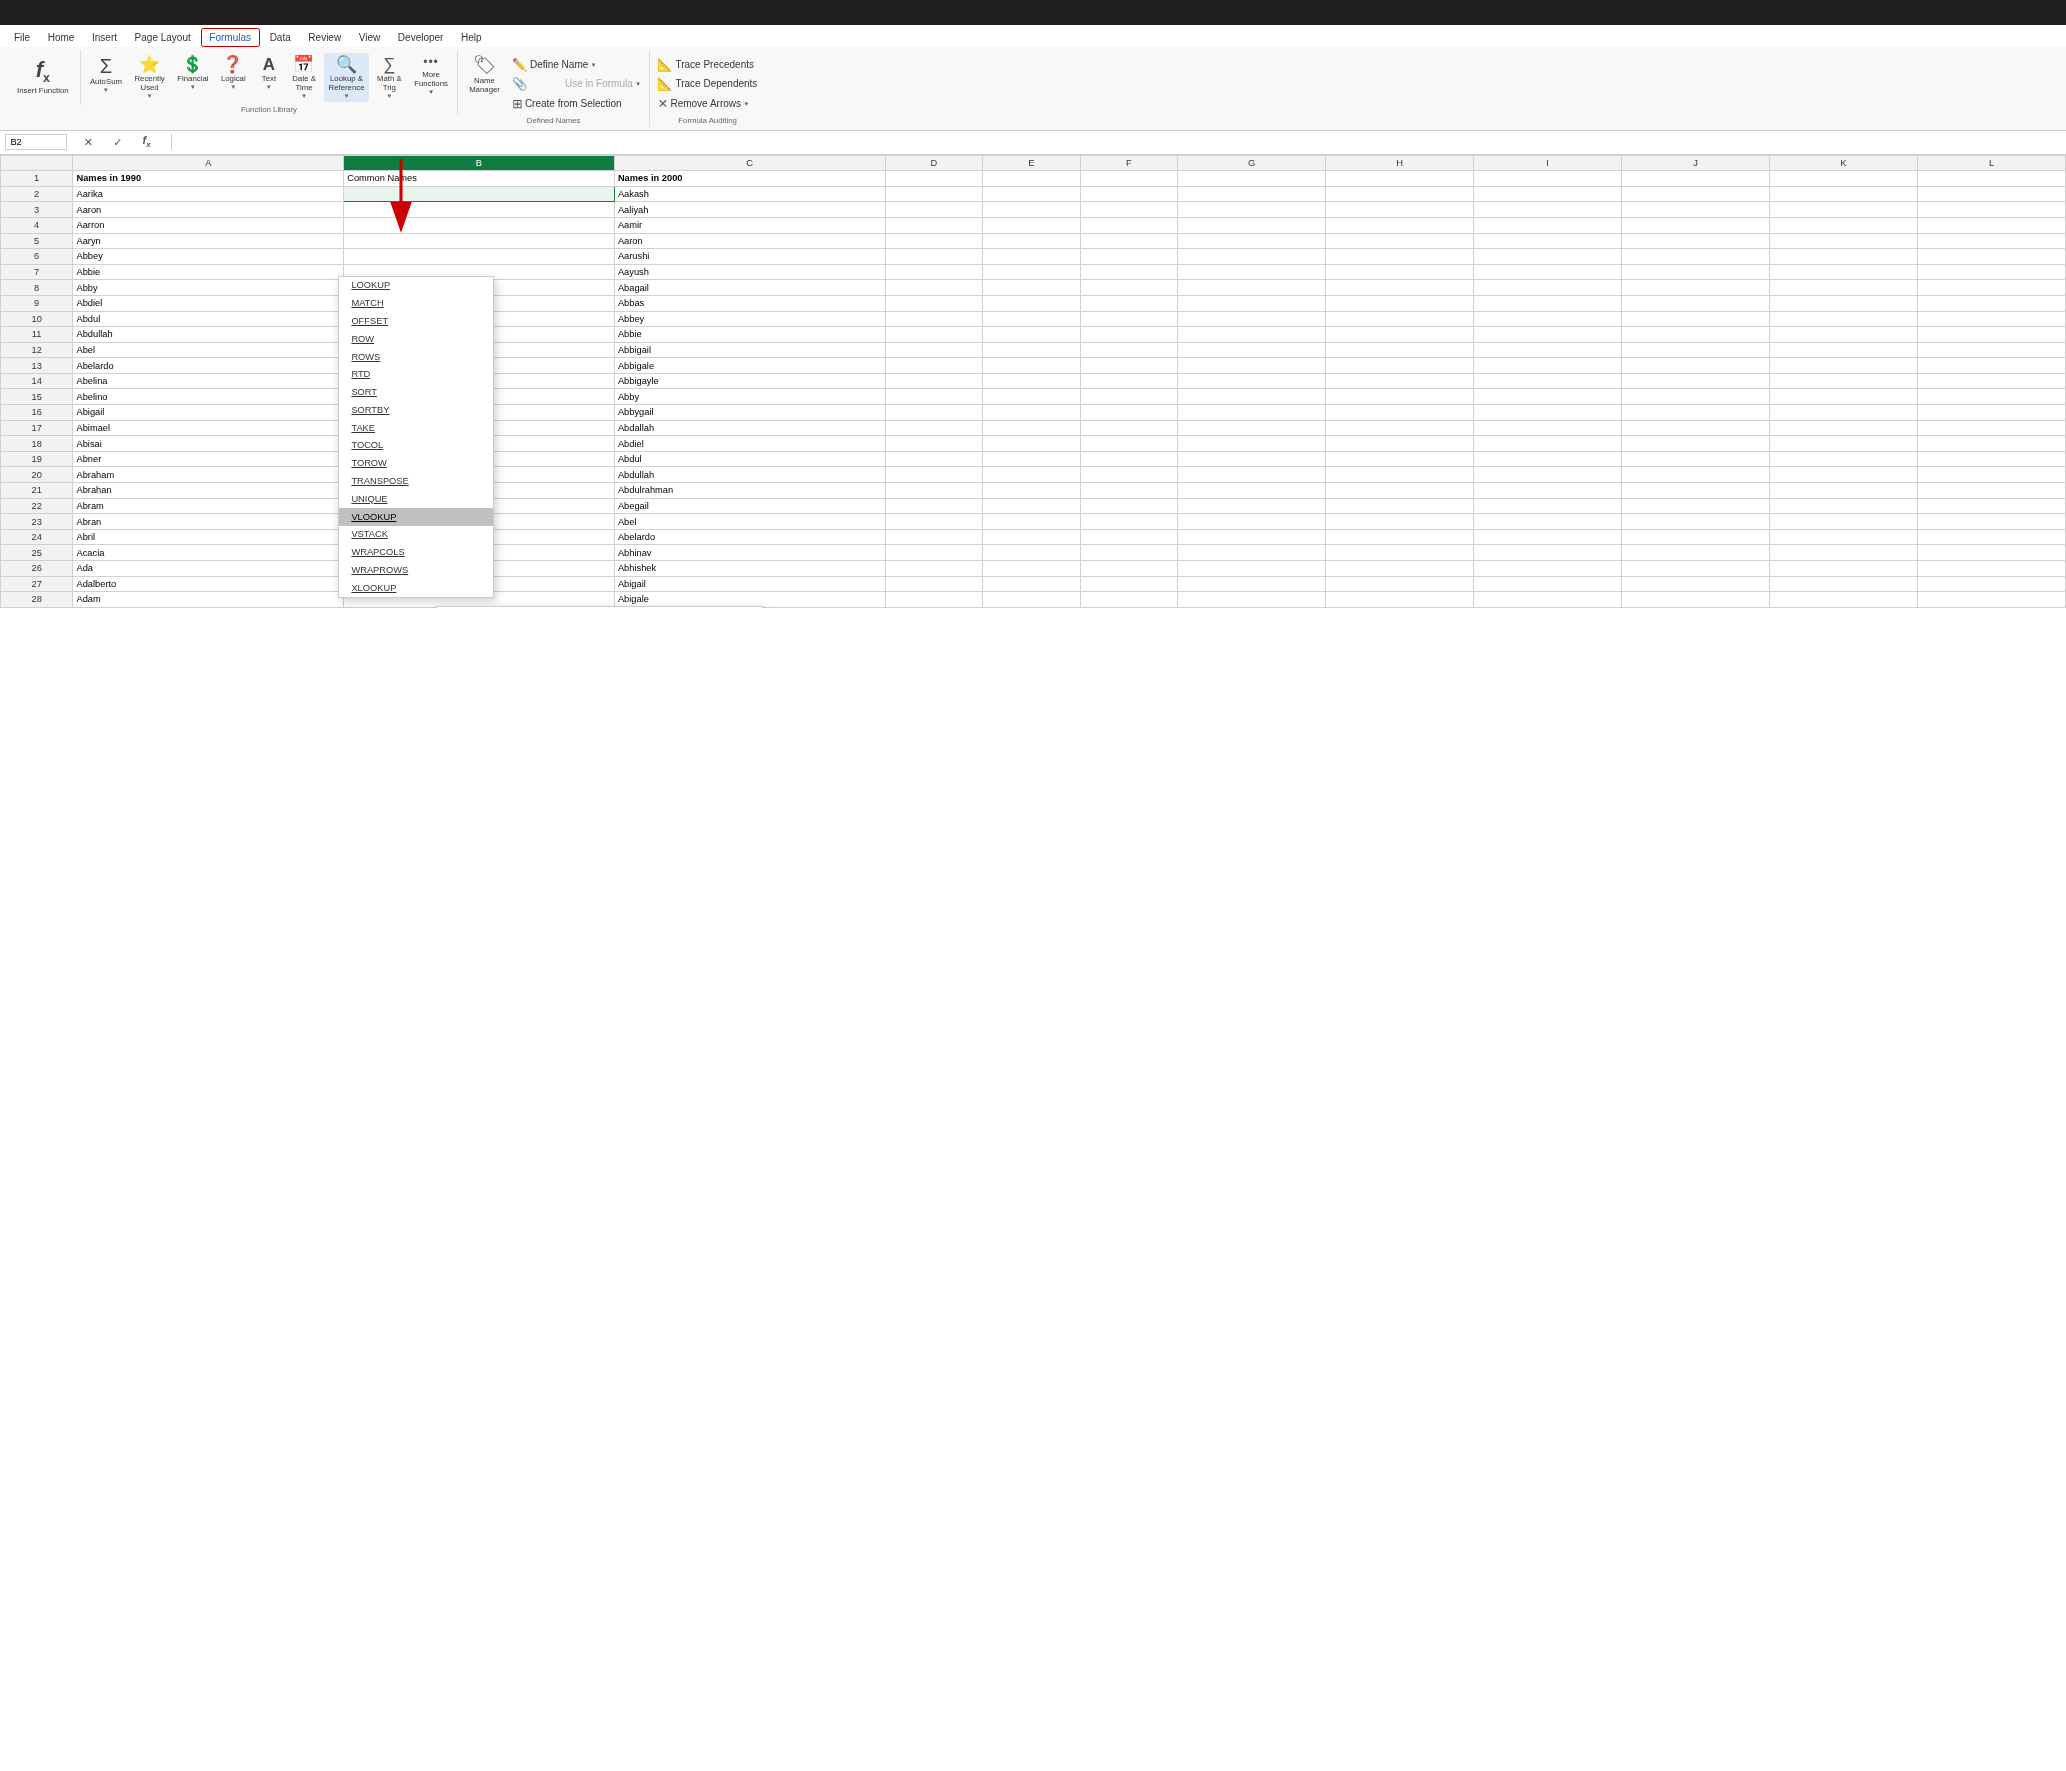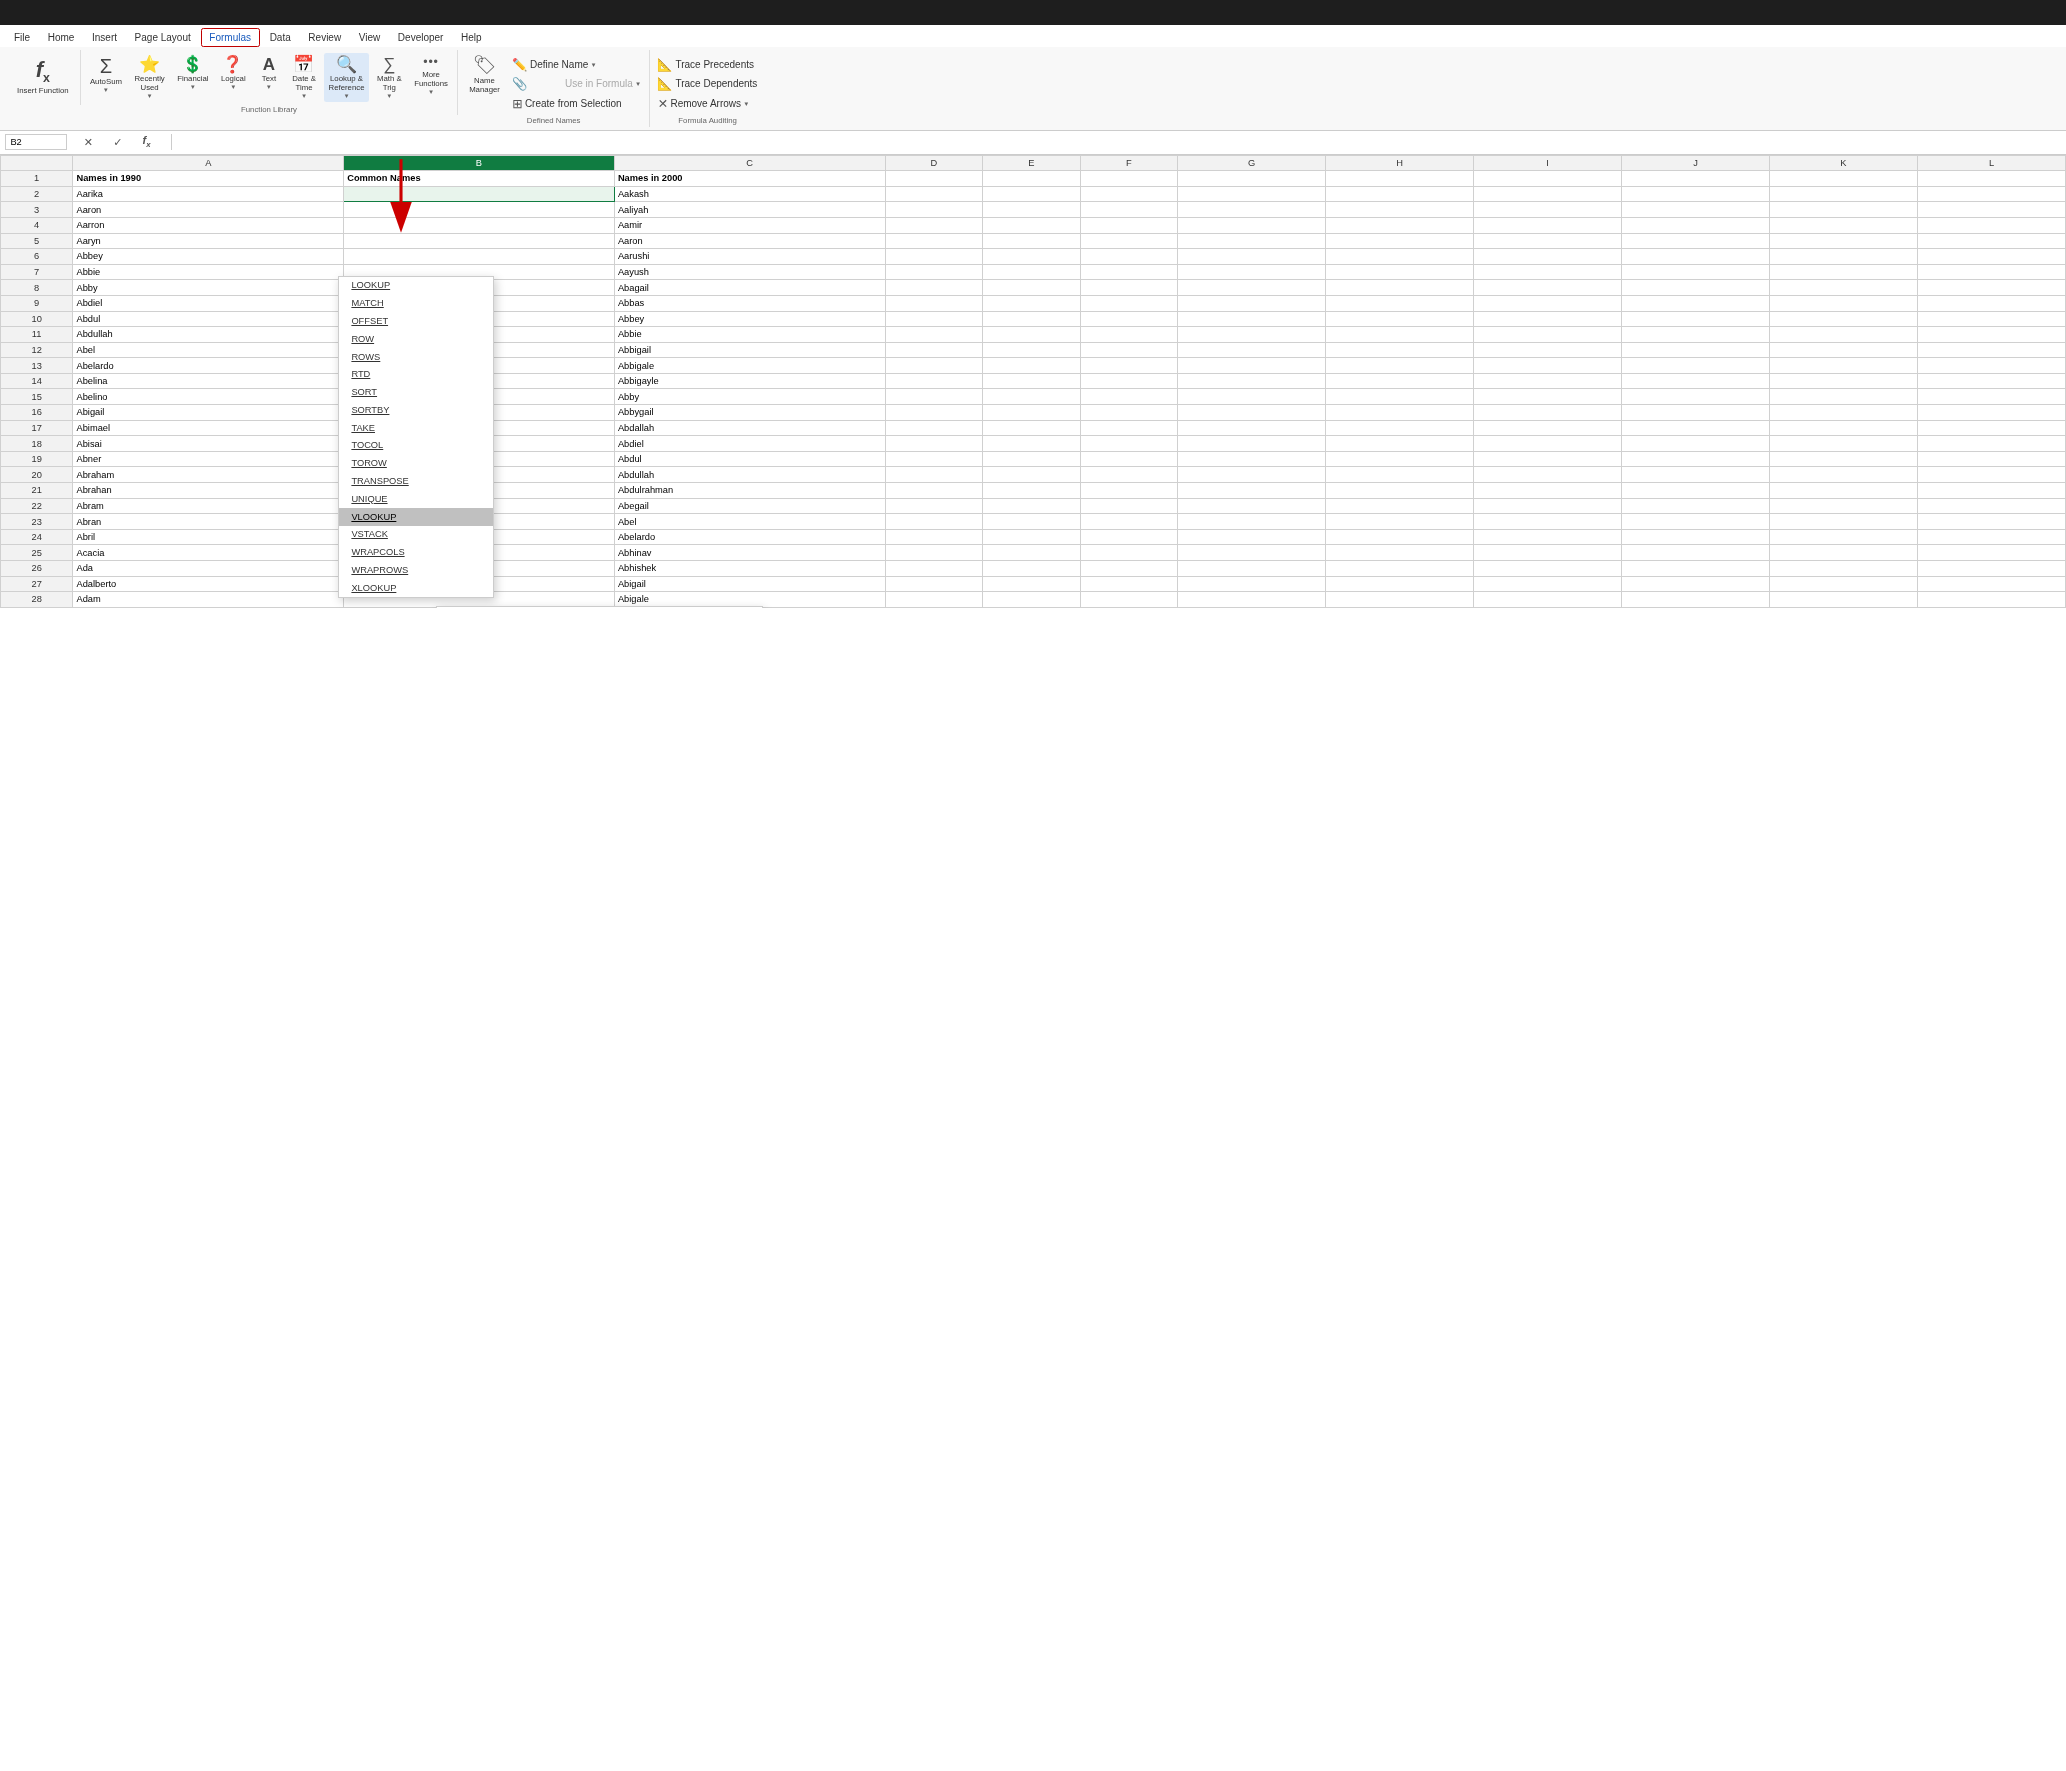--- a/index.html
+++ b/index.html
@@ -461,21 +461,21 @@
           <th class="col-header col-rest">I</th>
           <th class="col-header col-rest">J</th>
           <th class="col-header col-rest">K</th>
           <th class="col-header col-rest">L</th>
         </tr>
       </thead>
       <tbody id="sheet-body">
       <tr>
             <th class="row-header">1</th>
             <td class=" col-a" style="font-weight: bold;">Names in 1990</td>
-            <td class=" col-b" style="font-weight: bold;">Common Names</td>
+            <td class=" col-b" style="font-weight: normal;">Common Names</td>
             <td class=" col-c" style="font-weight: bold;">Names in 2000</td>
             <td style="font-weight: bold;"></td>
             <td style="font-weight: bold;"></td>
             <td style="font-weight: bold;"></td>
             <td style="font-weight: bold;"></td>
             <td style="font-weight: bold;"></td>
             <td style="font-weight: bold;"></td>
             <td style="font-weight: bold;"></td>
             <td style="font-weight: bold;"></td>
             <td style="font-weight: bold;"></td>

